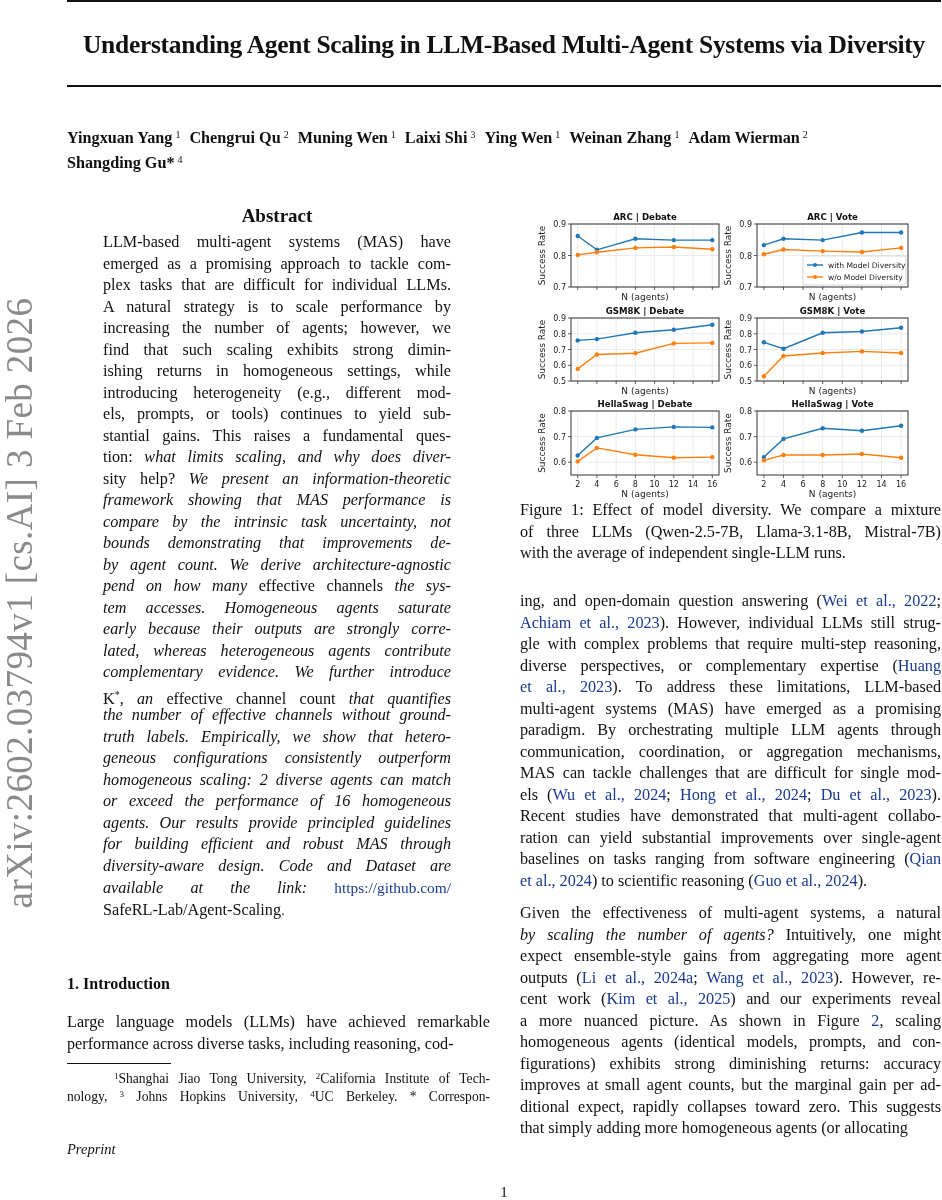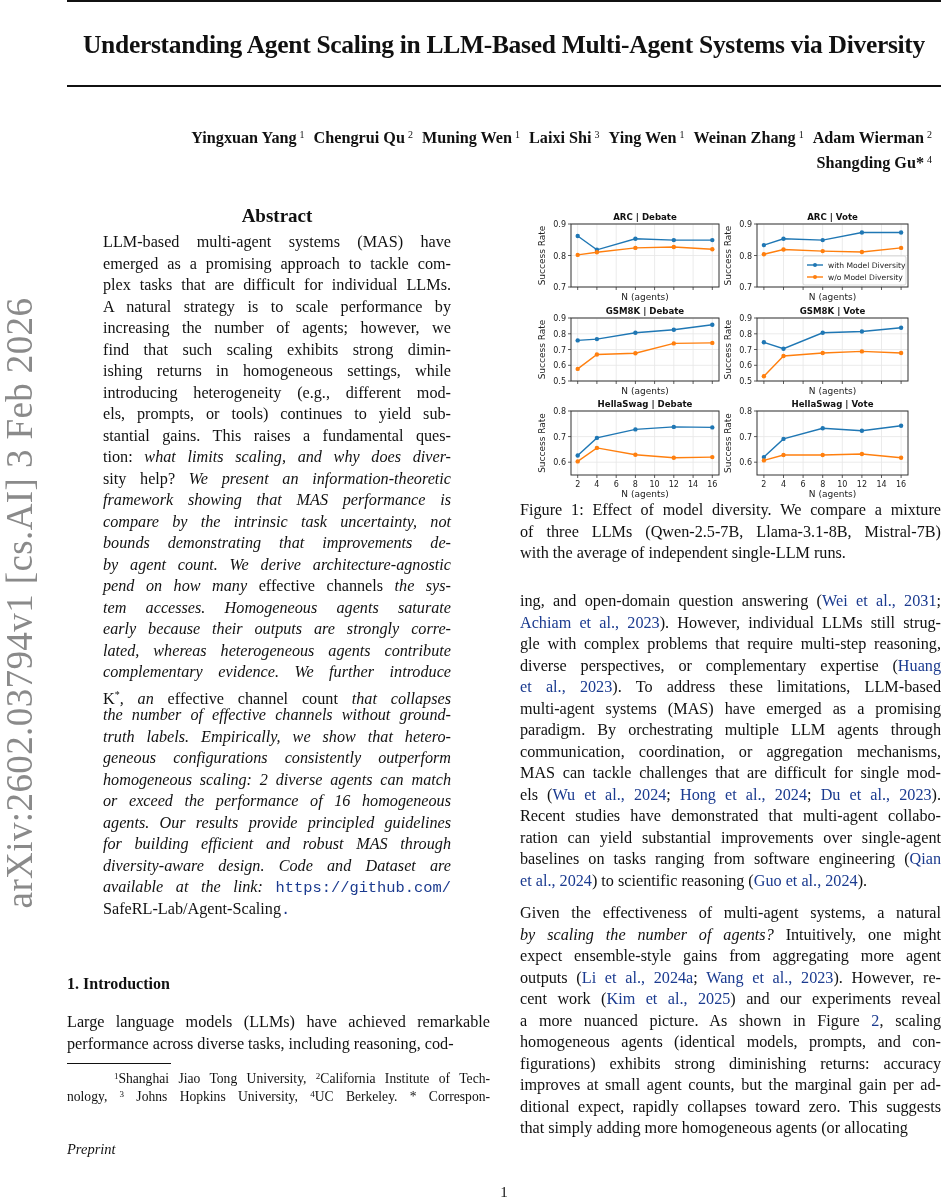--- a/index.html
+++ b/index.html
@@ -1,27 +1,27 @@
 <!DOCTYPE html>
 <html><head>
 <meta charset="utf-8">
 <style>
   html,body{margin:0;padding:0;background:#fff;}
   body{width:942px;height:1200px;position:relative;overflow:hidden;font-family:"Liberation Serif","DejaVu Serif",serif;color:#111;}
   .rule{position:absolute;left:67px;width:874px;background:#111;}
   #title{position:absolute;left:67px;top:30px;width:874px;text-align:center;font-weight:bold;font-size:25.5px;letter-spacing:-0.3px;white-space:nowrap;}
-  #authors{position:absolute;left:67px;top:124px;width:874px;text-align:right;font-weight:bold;font-size:16.2px;line-height:21px;}
+  #authors{position:absolute;left:67px;top:124px;width:874px;text-align:left;font-weight:bold;font-size:16.2px;line-height:21px;}
   #authors sup{font-weight:normal;font-size:10px;vertical-align:5px;margin-left:3px;margin-right:9px;}
   #arxiv{position:absolute;left:-312px;top:583px;width:660px;height:40px;transform:rotate(-90deg);transform-origin:center center;text-align:center;font-size:37px;color:#8a8a8a;white-space:nowrap;letter-spacing:0.4px;}
   #abstract-heading{position:absolute;left:103px;top:205px;width:348px;text-align:center;font-weight:bold;font-size:19px;}
   .col-text{position:absolute;font-size:16.2px;line-height:21.5px;text-align:justify;}
   #abstract-body{left:103px;top:232px;width:348px;}
   .col-text .line{display:block;text-align:justify;text-align-last:justify;white-space:nowrap;height:21.5px;}
   .col-text .line.last{text-align-last:left;}
-  .mono{font-family:Liberation Mono, monospace;color:#1a3a8f;font-size:15.4px;}
+  .mono{font-family:Liberation Serif, serif;color:#1a3a8f;font-size:15.4px;}
   .cite{color:#1a3a8f;}
   #intro-heading{position:absolute;left:67px;top:975px;font-weight:bold;font-size:16px;}
   #intro-body{left:67px;top:1012px;width:423px;}
   #footnote-rule{position:absolute;left:67px;top:1063px;width:104px;height:1px;background:#111;}
   #footnote{position:absolute;left:67px;top:1068px;width:423px;font-size:13.6px;line-height:17.6px;}
   #footnote .line{display:block;white-space:nowrap;text-align:justify;text-align-last:justify;height:17.6px;}
   #footnote .line.last{text-align-last:left;}
   #footnote sup{font-size:9px;vertical-align:4px;}
   #preprint{position:absolute;left:67px;top:1141px;font-style:italic;font-size:14.5px;}
   #page-number{position:absolute;left:0;top:1184px;width:1008px;text-align:center;font-size:15px;}
@@ -61,21 +61,21 @@
     <span class="line">sity help?<i>  We present an information-theoretic</i></span>
     <span class="line"><i>framework showing that MAS performance is</i></span>
     <span class="line"><i>compare by the intrinsic task uncertainty, not</i></span>
     <span class="line"><i>bounds demonstrating that improvements de-</i></span>
     <span class="line"><i>by agent count. We derive architecture-agnostic</i></span>
     <span class="line"><i>pend on how many </i>effective channels<i> the sys-</i></span>
     <span class="line"><i>tem accesses.  Homogeneous agents saturate</i></span>
     <span class="line"><i>early because their outputs are strongly corre-</i></span>
     <span class="line"><i>lated, whereas heterogeneous agents contribute</i></span>
     <span class="line"><i>complementary evidence. We further introduce</i></span>
-    <span class="line">K<sup style="font-size:10px">*</sup><i>, an </i>effective channel count<i> that collapses</i></span>
+    <span class="line">K<sup style="font-size:10px">*</sup><i>, an </i>effective channel count<i> that quantifies</i></span>
     <span class="line"><i>the number of effective channels without ground-</i></span>
     <span class="line"><i>truth labels.  Empirically, we show that hetero-</i></span>
     <span class="line"><i>geneous configurations consistently outperform</i></span>
     <span class="line"><i>homogeneous scaling: 2 diverse agents can match</i></span>
     <span class="line"><i>or exceed the performance of 16 homogeneous</i></span>
     <span class="line"><i>agents. Our results provide principled guidelines</i></span>
     <span class="line"><i>for building efficient and robust MAS through</i></span>
     <span class="line"><i>diversity-aware design.  Code and Dataset are</i></span>
     <span class="line"><i>available at the link: </i><span class="mono">https://github.com/</span></span>
     <span class="line last">SafeRL-Lab/Agent-Scaling<span class="mono">.</span></span>
@@ -394,21 +394,21 @@
       </g>
     </svg>
 </div>
 <div id="caption" class="col-text">
     <span class="line">Figure 1: Effect of model diversity. We compare a mixture</span>
     <span class="line">of three LLMs (Qwen-2.5-7B, Llama-3.1-8B, Mistral-7B)</span>
     <span class="line last">with the average of independent single-LLM runs.</span>
   </div>
 
 <div id="right-body-1" class="col-text">
-    <span class="line">ing, and open-domain question answering (<span class="cite">Wei et al., 2031</span>;</span>
+    <span class="line">ing, and open-domain question answering (<span class="cite">Wei et al., 2022</span>;</span>
     <span class="line"><span class="cite">Achiam et al., 2023</span>). However, individual LLMs still strug-</span>
     <span class="line">gle with complex problems that require multi-step reasoning,</span>
     <span class="line">diverse perspectives, or complementary expertise (<span class="cite">Huang</span></span>
     <span class="line"><span class="cite">et al., 2023</span>).  To address these limitations, LLM-based</span>
     <span class="line">multi-agent systems (MAS) have emerged as a promising</span>
     <span class="line">paradigm. By orchestrating multiple LLM agents through</span>
     <span class="line">communication, coordination, or aggregation mechanisms,</span>
     <span class="line">MAS can tackle challenges that are difficult for single mod-</span>
     <span class="line">els (<span class="cite">Wu et al., 2024</span>; <span class="cite">Hong et al., 2024</span>; <span class="cite">Du et al., 2023</span>).</span>
     <span class="line">Recent studies have demonstrated that multi-agent collabo-</span>

